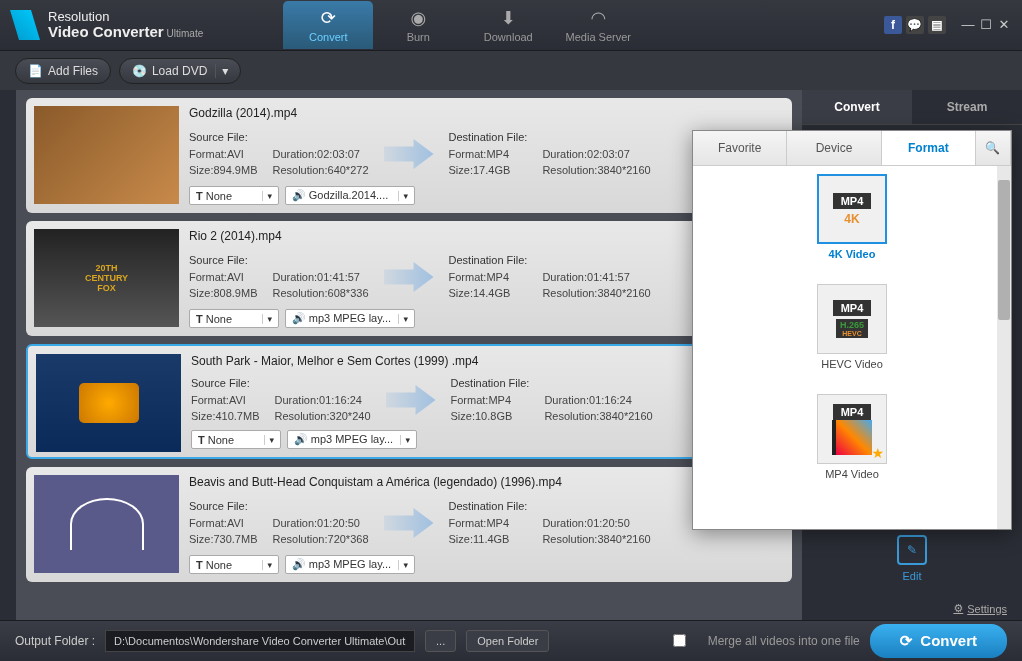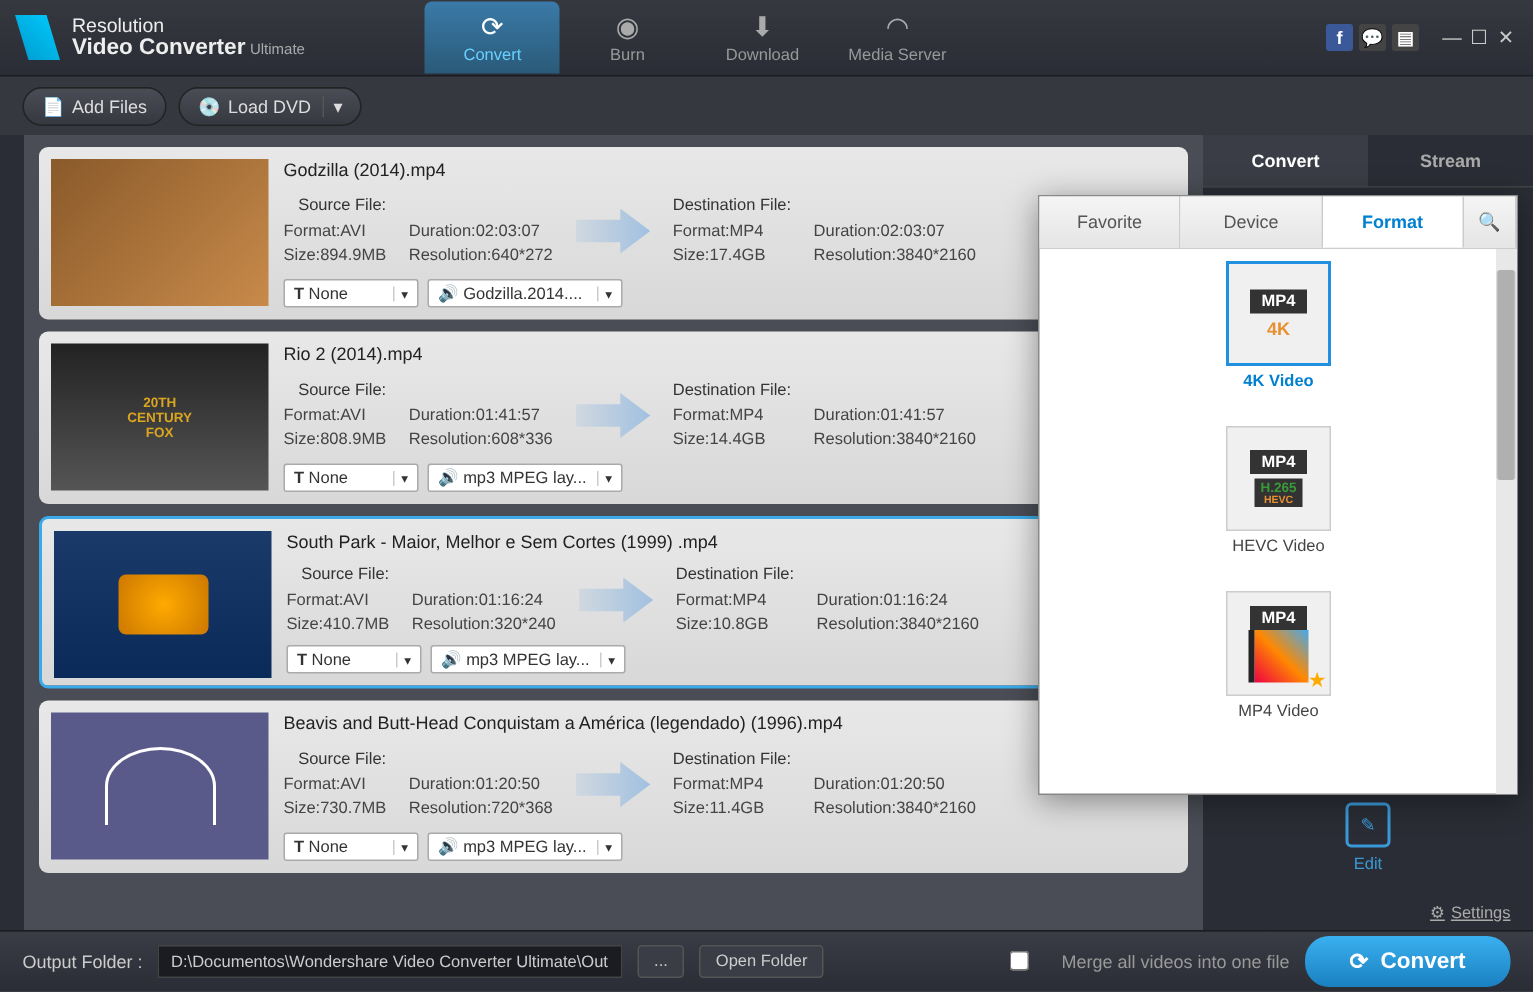--- a/index.html
+++ b/index.html
@@ -37,21 +37,21 @@
 .thumb.rio { background: linear-gradient(180deg, #222, #555); display:flex;align-items:center;justify-content:center;color:#daa520;font-size:9px;font-weight:bold;text-align:center;}
 .thumb.south { background: linear-gradient(#1a3a6a, #0a2a5a); display:flex;align-items:center;justify-content:center;}
 .thumb.south::after{content:"";width:60px;height:40px;background:radial-gradient(circle,#ffaa00,#cc7700);border-radius:5px;}
 .thumb.beavis { background: #5a5a8a; display:flex;align-items:center;justify-content:center;}
 .thumb.beavis::after{content:"";width:70px;height:50px;border:2px solid #fff;border-radius:50% 50% 0 0;border-bottom:none;}
 
 .file-info { flex: 1; display: flex; flex-direction: column; }
 .file-name { color: #222; font-size: 12px; margin-bottom: 6px; }
 .file-details { display: flex; align-items: center; flex: 1; }
 .detail-col { font-size: 11px; color: #444; line-height: 1.5; }
-.detail-col .hdr { color: #333; text-align: right; }
+.detail-col .hdr { color: #333; }
 .arrow-icon { width: 50px; height: 30px; margin: 0 15px; background: linear-gradient(90deg, #d0d8e0, #a0c0e0); clip-path: polygon(0 25%, 60% 25%, 60% 0, 100% 50%, 60% 100%, 60% 75%, 0 75%); }
 .file-actions { display: flex; gap: 6px; margin-top: 4px; }
 .file-dd { background: #fff; border: 1px solid #aaa; padding: 2px 6px; font-size: 11px; color: #333; display: flex; align-items: center; gap: 3px; cursor: pointer; border-radius: 2px; width: 90px; }
 .file-dd.wide { width: 130px; }
 .file-dd .arr { margin-left: auto; border-left: 1px solid #ccc; padding-left: 4px; font-size: 9px; }
 
 .sidebar { width: 220px; background: #2a2d35; display: flex; flex-direction: column; }
 .side-tabs { height: 35px; display: flex; }
 .side-tab { flex: 1; display: flex; align-items: center; justify-content: center; cursor: pointer; color: #aaa; font-size: 12px; font-weight: bold; border-bottom: 1px solid #444;}
 .side-tab.active { background: #3a3d45; color: #fff; }

